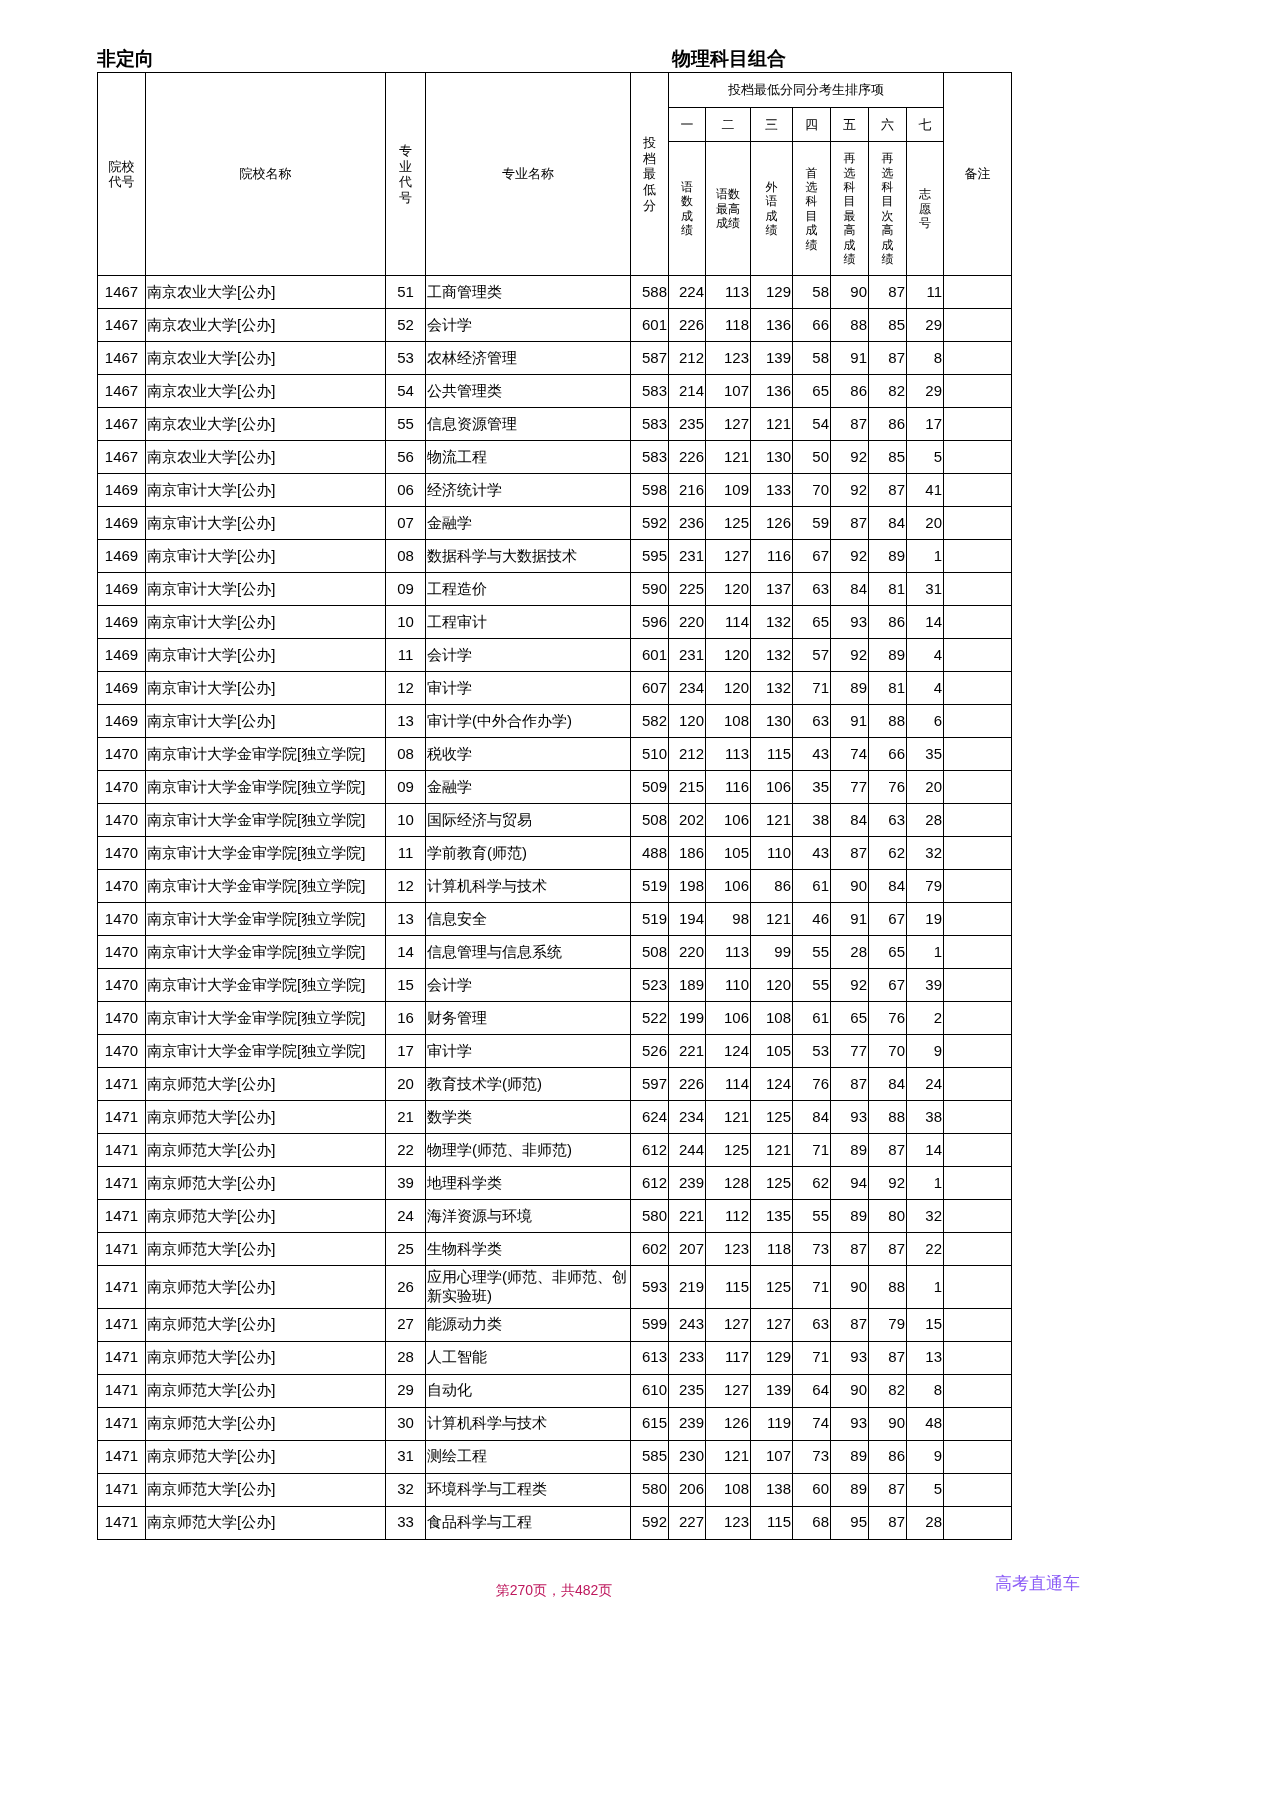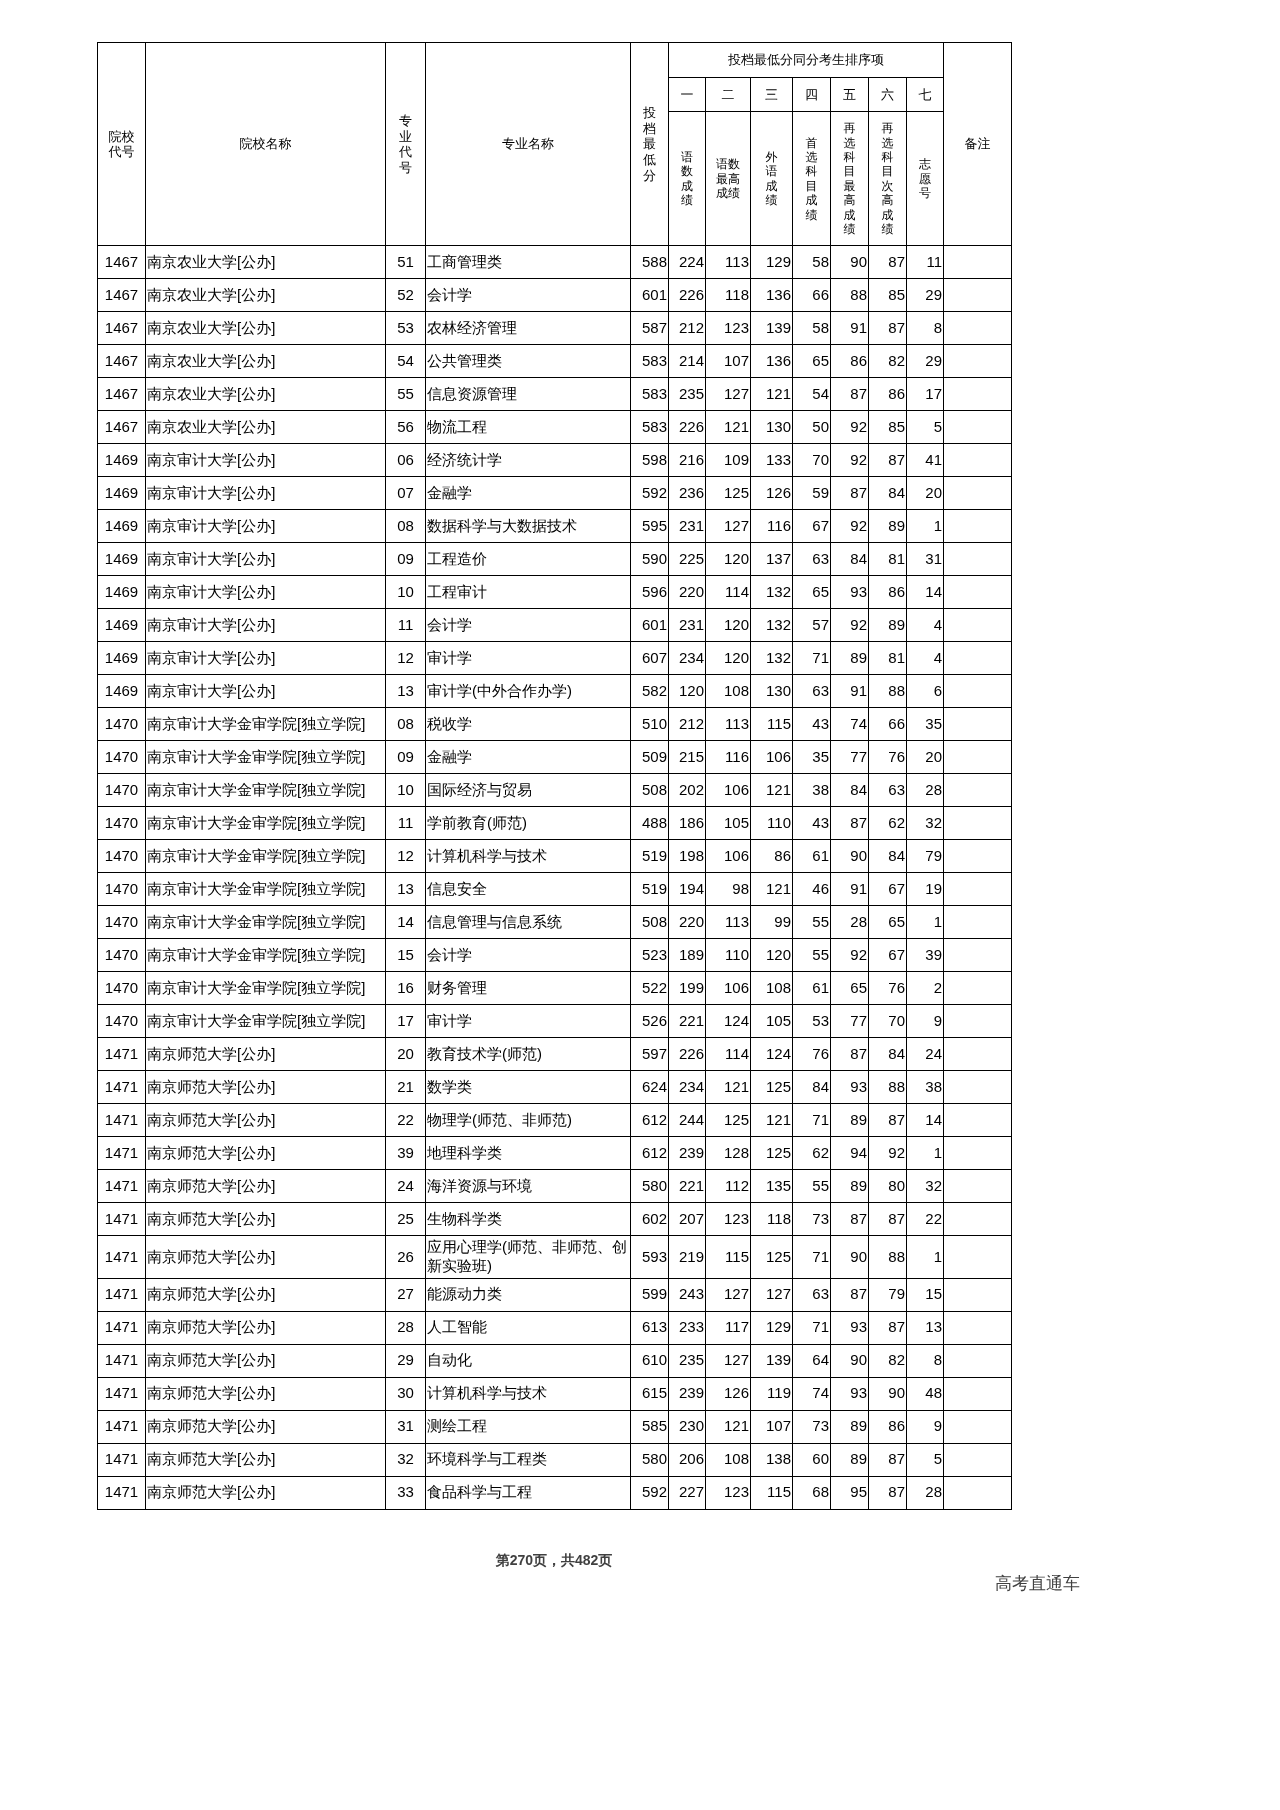--- a/index.html
+++ b/index.html
@@ -52,37 +52,40 @@
     line-height: 1.25;
   }
   td.c-center { text-align: center; }
   td.c-left { text-align: left; padding-left: 6px; }
   td.c-right { text-align: right; padding-right: 5px; }
 
   .page-footer {
     text-align: center;
     margin-top: 42px;
     font-size: 14px;
-    color: #404040;
-    font-weight: bold;
+    color: #be185d;
   }
   .watermark {
     position: absolute;
     top: 1572px;
     right: 200px;
     font-size: 17px;
-    color: #404040;
+    color: #8b5cf6;
   }
 </style>
 </head>
 <body>
 
 <div class="content">
 
 
+  <div class="subheader">
+    <span class="left-label">非定向</span>
+    <span class="right-label">物理科目组合</span>
+  </div>
 
   <table class="stats">
     <colgroup>
       <col style="width:48px">
       <col style="width:240px">
       <col style="width:40px">
       <col style="width:205px">
       <col style="width:38px">
       <col style="width:37px">
       <col style="width:45px">

